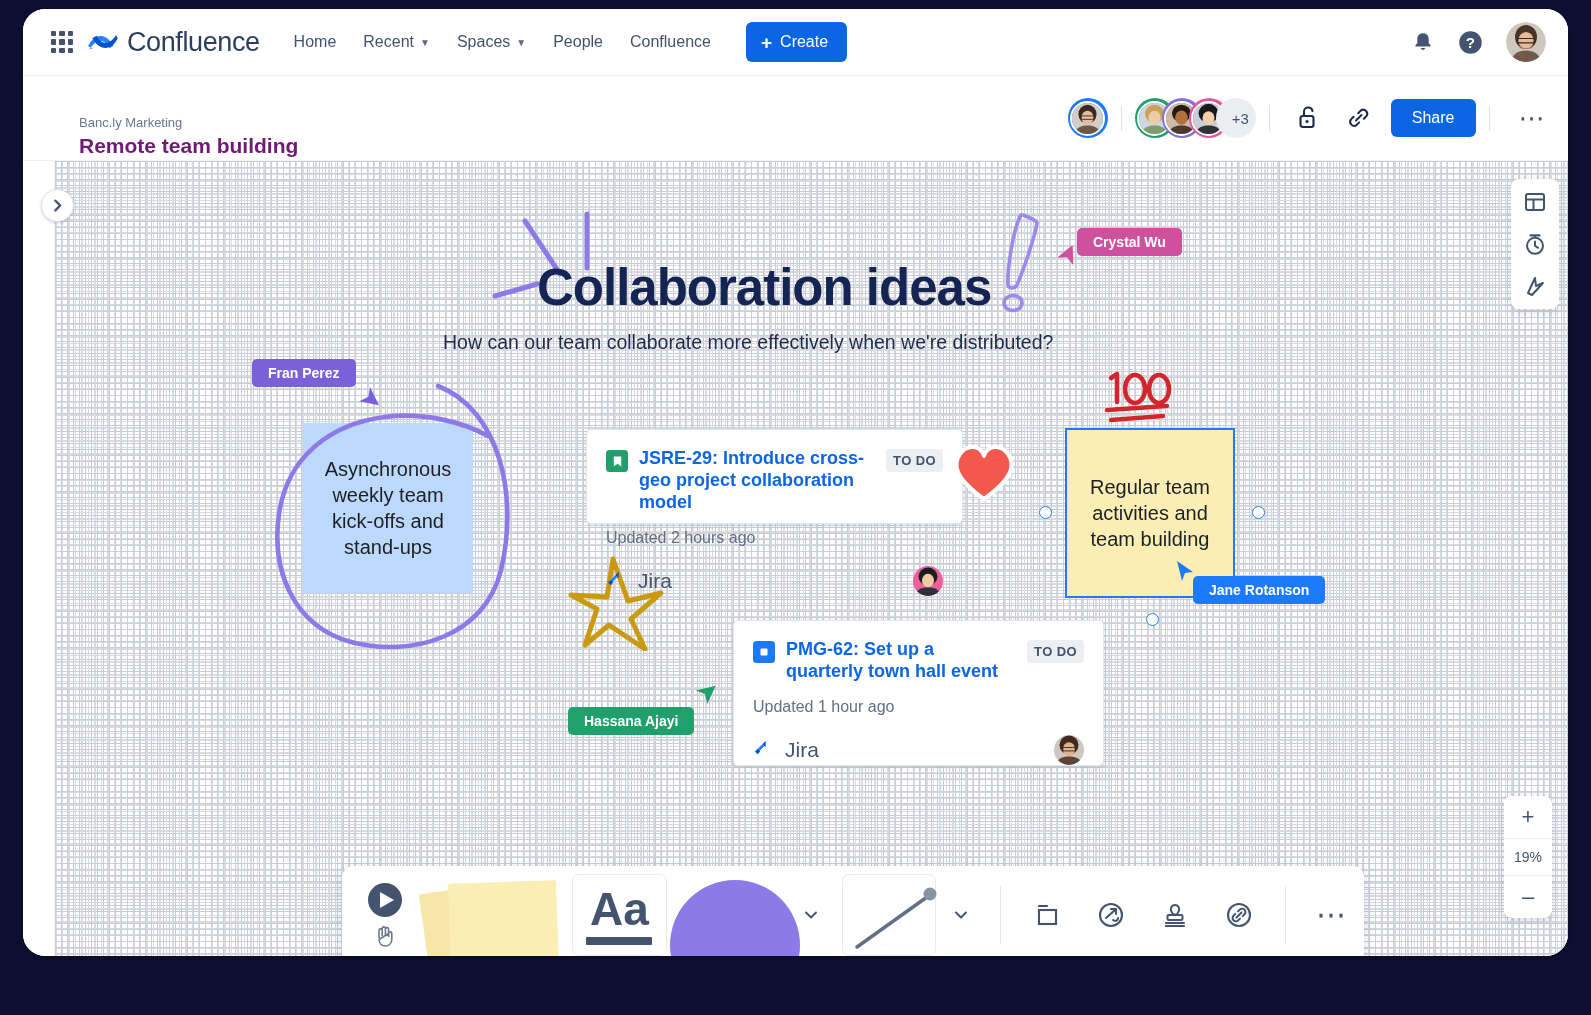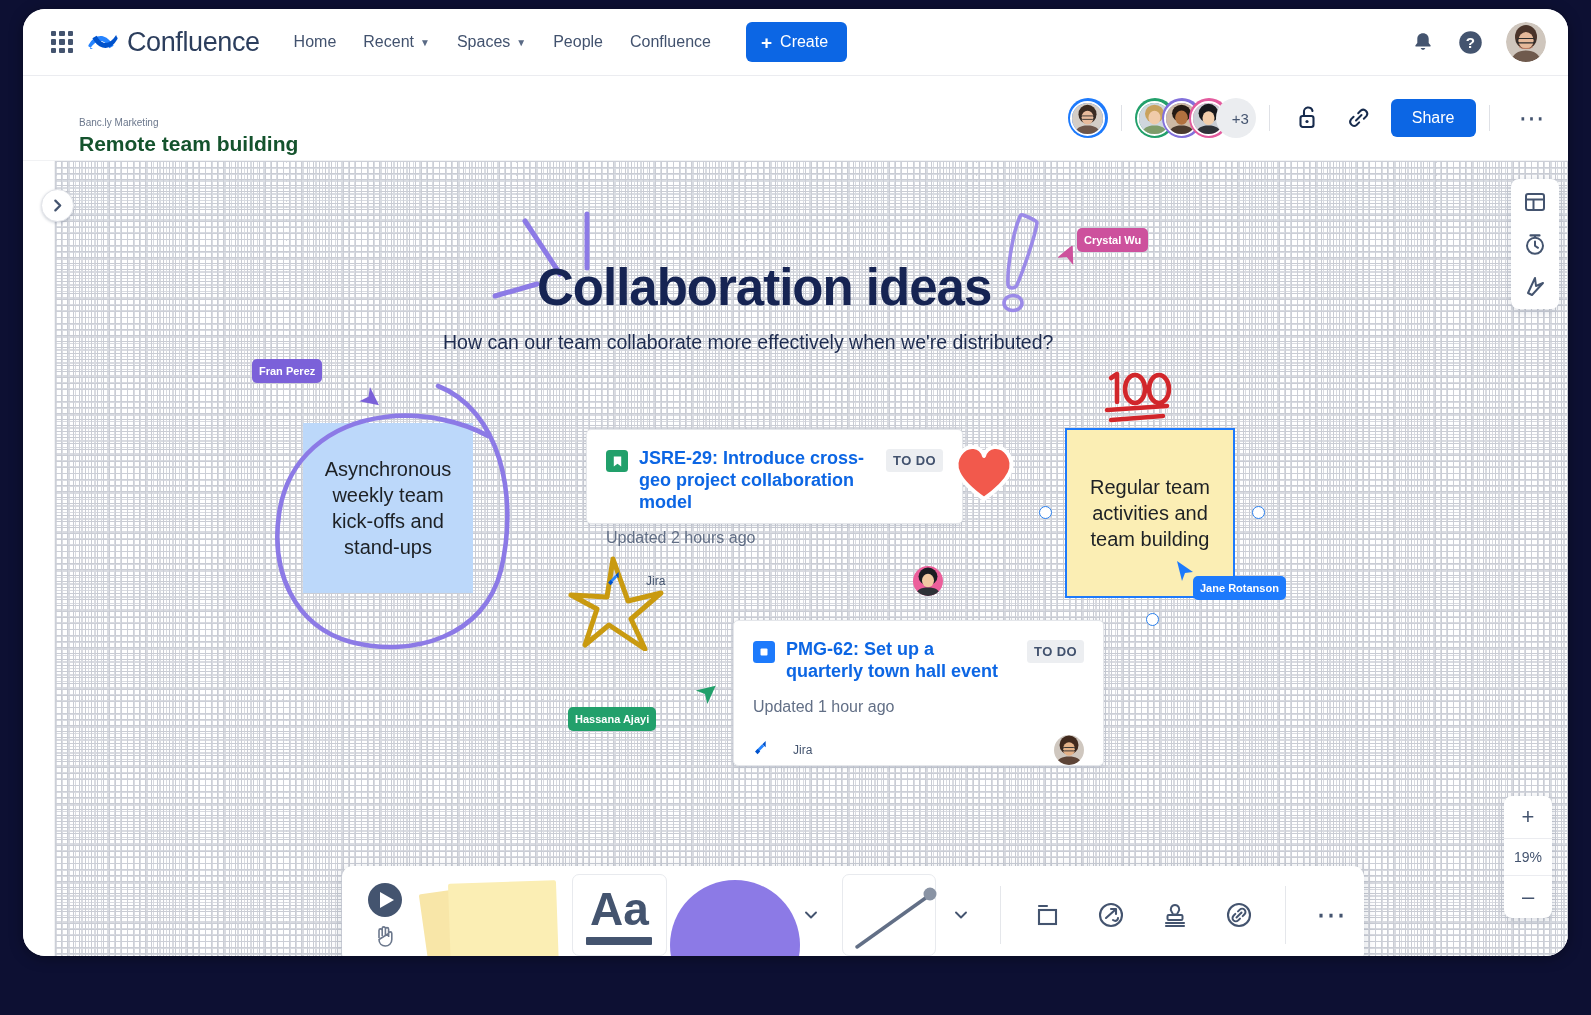--- a/index.html
+++ b/index.html
@@ -63,22 +63,22 @@
   }
   #sidebar-strip { position:absolute; left:0; top:67px; width: 32px; height: 880px;
      background:#fff; border-right: 1px solid #f1f2f4; }
   .expand-btn {
     position: absolute; left: 18px; top: 180px; width: 33px; height: 33px;
     border-radius: 50%; background:#fff; border:1px solid #e2e4e9;
     display:flex; align-items:center; justify-content:center;
     box-shadow: 0 1px 3px rgba(9,30,66,.2); cursor:pointer; z-index: 40;
   }
   .crumbs { margin-left: 56px; }
-  .crumb-space { font-size: 10px; color: #6b778c; cursor:pointer;margin-top:36px; }
-  .crumb-title { font-size: 21px; color: #14532d; font-weight: 700; margin-top: 4px; }
+  .crumb-space { font-size: 13px; color: #6b778c; cursor:pointer;margin-top:36px; }
+  .crumb-title { font-size: 21px; color: #701a75; font-weight: 700; margin-top: 4px; }
 
   .hdr-right { margin-left:auto; display:flex; align-items:center; }
   .av-ring { width: 40px; height: 40px; border-radius: 50%; padding: 2.5px; box-sizing: border-box; }
   .av-ring > div { width:100%; height:100%; border-radius:50%; border:2px solid #fff; overflow:hidden; }
   .stack { display:flex; align-items:center; }
   .stack .av-ring:not(:first-child) { margin-left: -13px; }
   .plus3 { width: 40px; height: 40px; border-radius:50%; background:#ebedf0; color:#44546f;
     font-size:15px; display:flex; align-items:center; justify-content:center; margin-left:-13px;
     padding-left: 9px; cursor:pointer; }
   .vdiv { width:1px; height:26px; background:#dfe1e6; margin: 0 13px; }
@@ -122,35 +122,35 @@
 
   
   .sticky { display:flex; align-items:center; justify-content:center; text-align:center;
      font-size: 20px; line-height: 1.3; color:#1d2125; padding: 10px; }
   .sticky-blue { background:#bcd8fa; }
   .sticky-yellow { background:#fbeeb4; border: 2px solid #1d7afc; }
   .handle { position:absolute; width:13px; height:13px; border-radius:50%;
      background:#fff; border:1.6px solid #2a7fec; }
 
   
-  .nametag { position:absolute; border-radius:5px; color:#fff; font-size:11px;
-     font-weight:700; padding: 6px 7px; white-space:nowrap; }
+  .nametag { position:absolute; border-radius:5px; color:#fff; font-size:14px;
+     font-weight:700; padding: 6px 16px; white-space:nowrap; }
 
   
   .jcard { background:#fff; border:1px solid #e4e6ea; border-radius:5px;
      box-shadow: 0 1px 4px rgba(9,30,66,.13); padding: 18px 19px 16px 19px; }
   .jrow1 { display:flex; align-items:flex-start; }
   .jicon { width:22px; height:22px; border-radius:3.5px; flex:none; margin-right:11px; margin-top:2px;
      display:flex; align-items:center; justify-content:center; }
   .jtitle { font-size:18px; font-weight:700; color:#0c66e4; line-height:1.22; cursor:pointer; }
   .jstatus { margin-left:auto; background:#eceef1; color:#42526e; font-size:13px; font-weight:700;
      letter-spacing:.4px; border-radius:3.5px; padding:4px 7px; flex:none; margin-top:1px; }
   .jupd { font-size:16px; color:#626f86; margin-top:15px; }
   .jfoot { display:flex; align-items:center; margin-top:19px; }
-  .jfoot span { font-size:12px; color:#44546f; margin-left:23px; }
+  .jfoot span { font-size:21px; color:#44546f; margin-left:15px; }
   .javatar { margin-left:auto; width:30px; height:30px; border-radius:50%; overflow:hidden; }
 
   
   #toolbar { position:absolute; left:287px; bottom:-8px; width:1022px; height:98px;
     background:#fff; border-radius:11px; box-shadow: 0 3px 14px rgba(9,30,66,.17);
     display:flex; align-items:center; padding-left: 18px; z-index: 30; justify-content: space-between; }
   .tb-sep { width:1px; height:58px; background:#e5e7eb; margin: 0 14px; }
   .tb-ic { margin: 0 16px; cursor:pointer; display:flex; align-items:center; justify-content:center; }
   .tool-slot { cursor:pointer; position:relative; }
 

